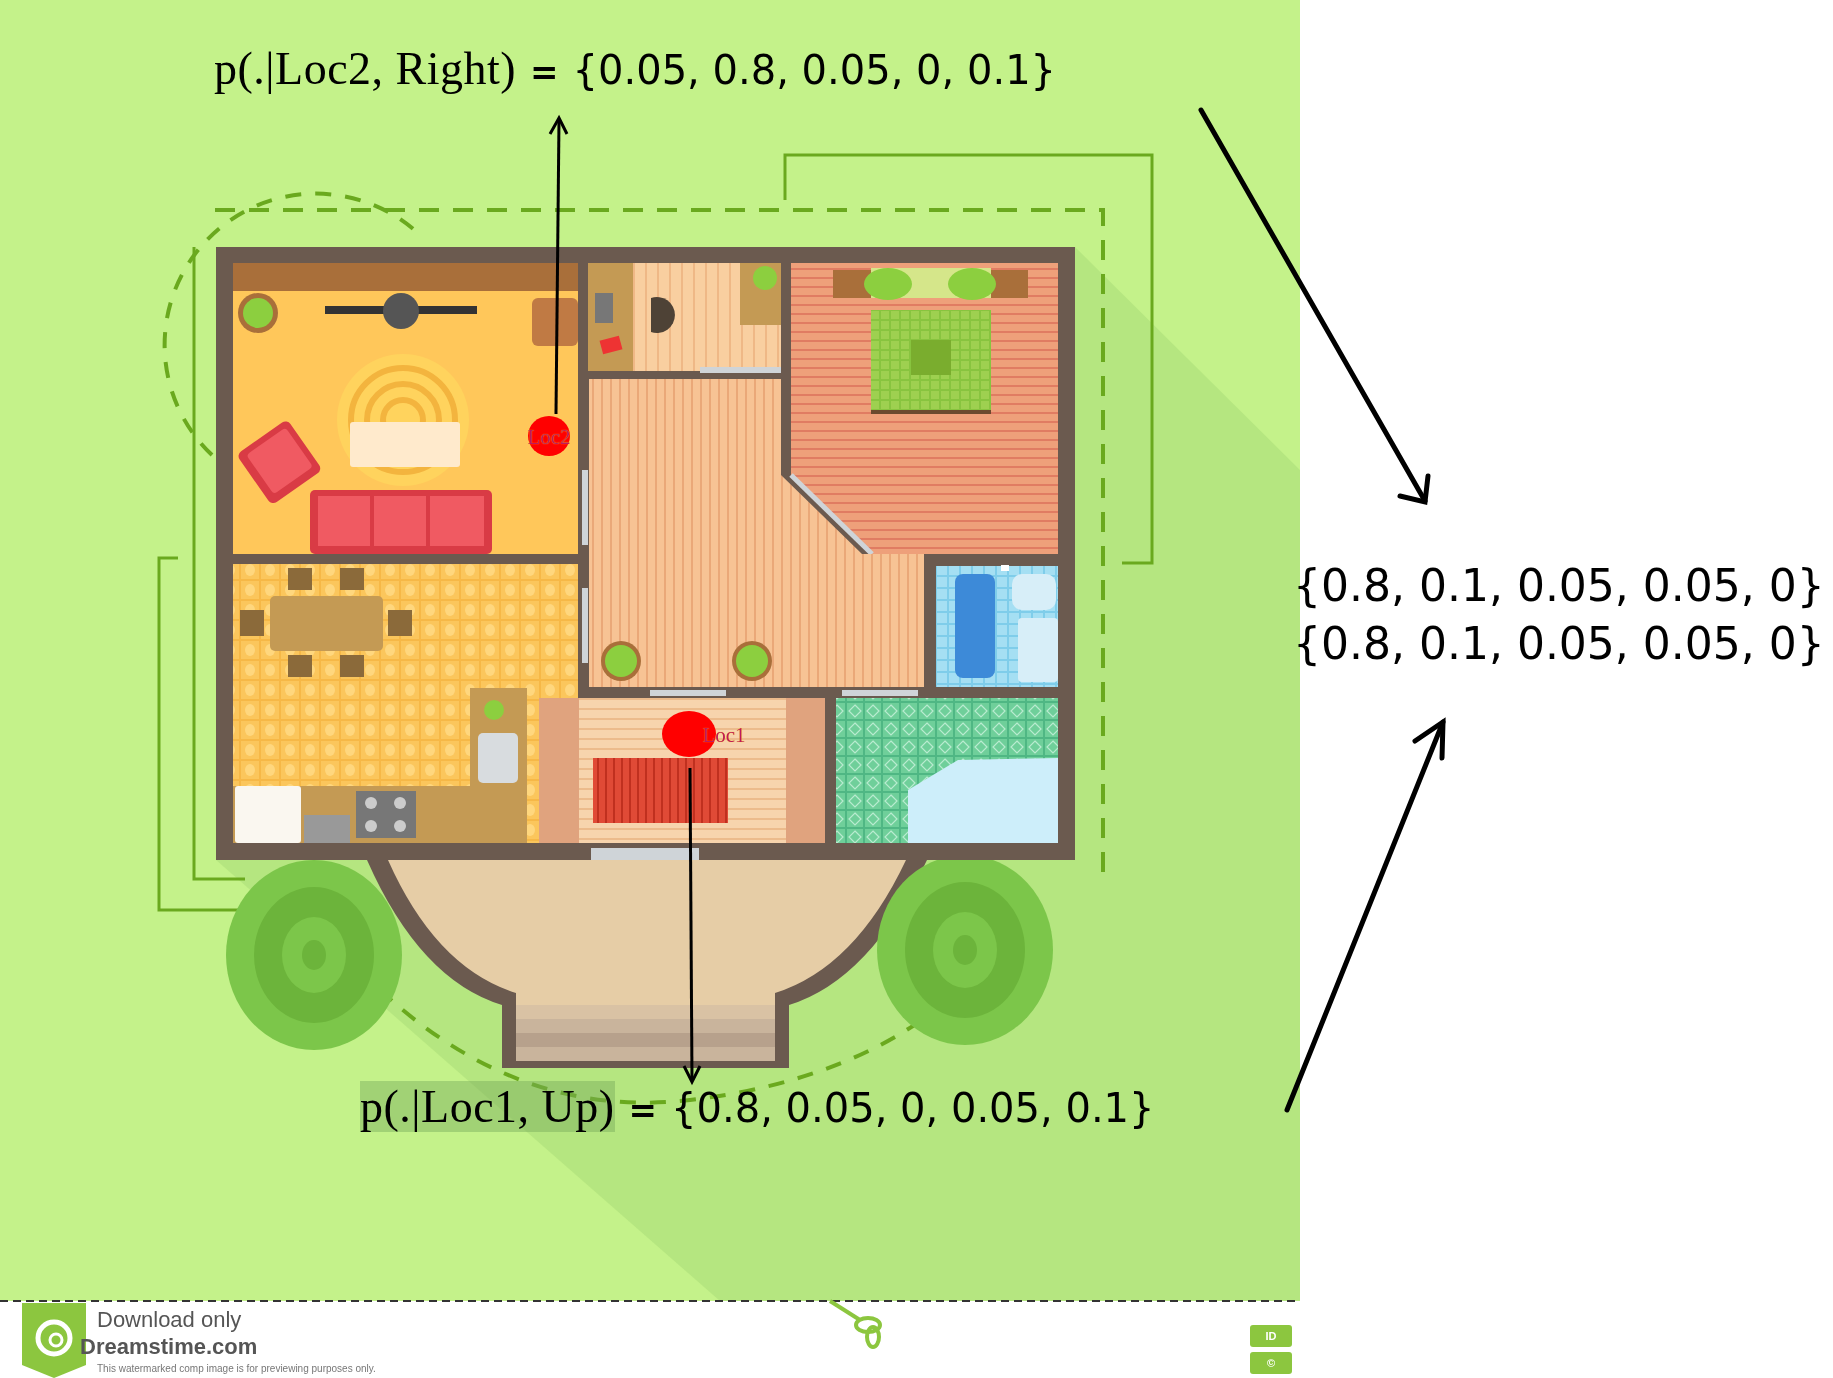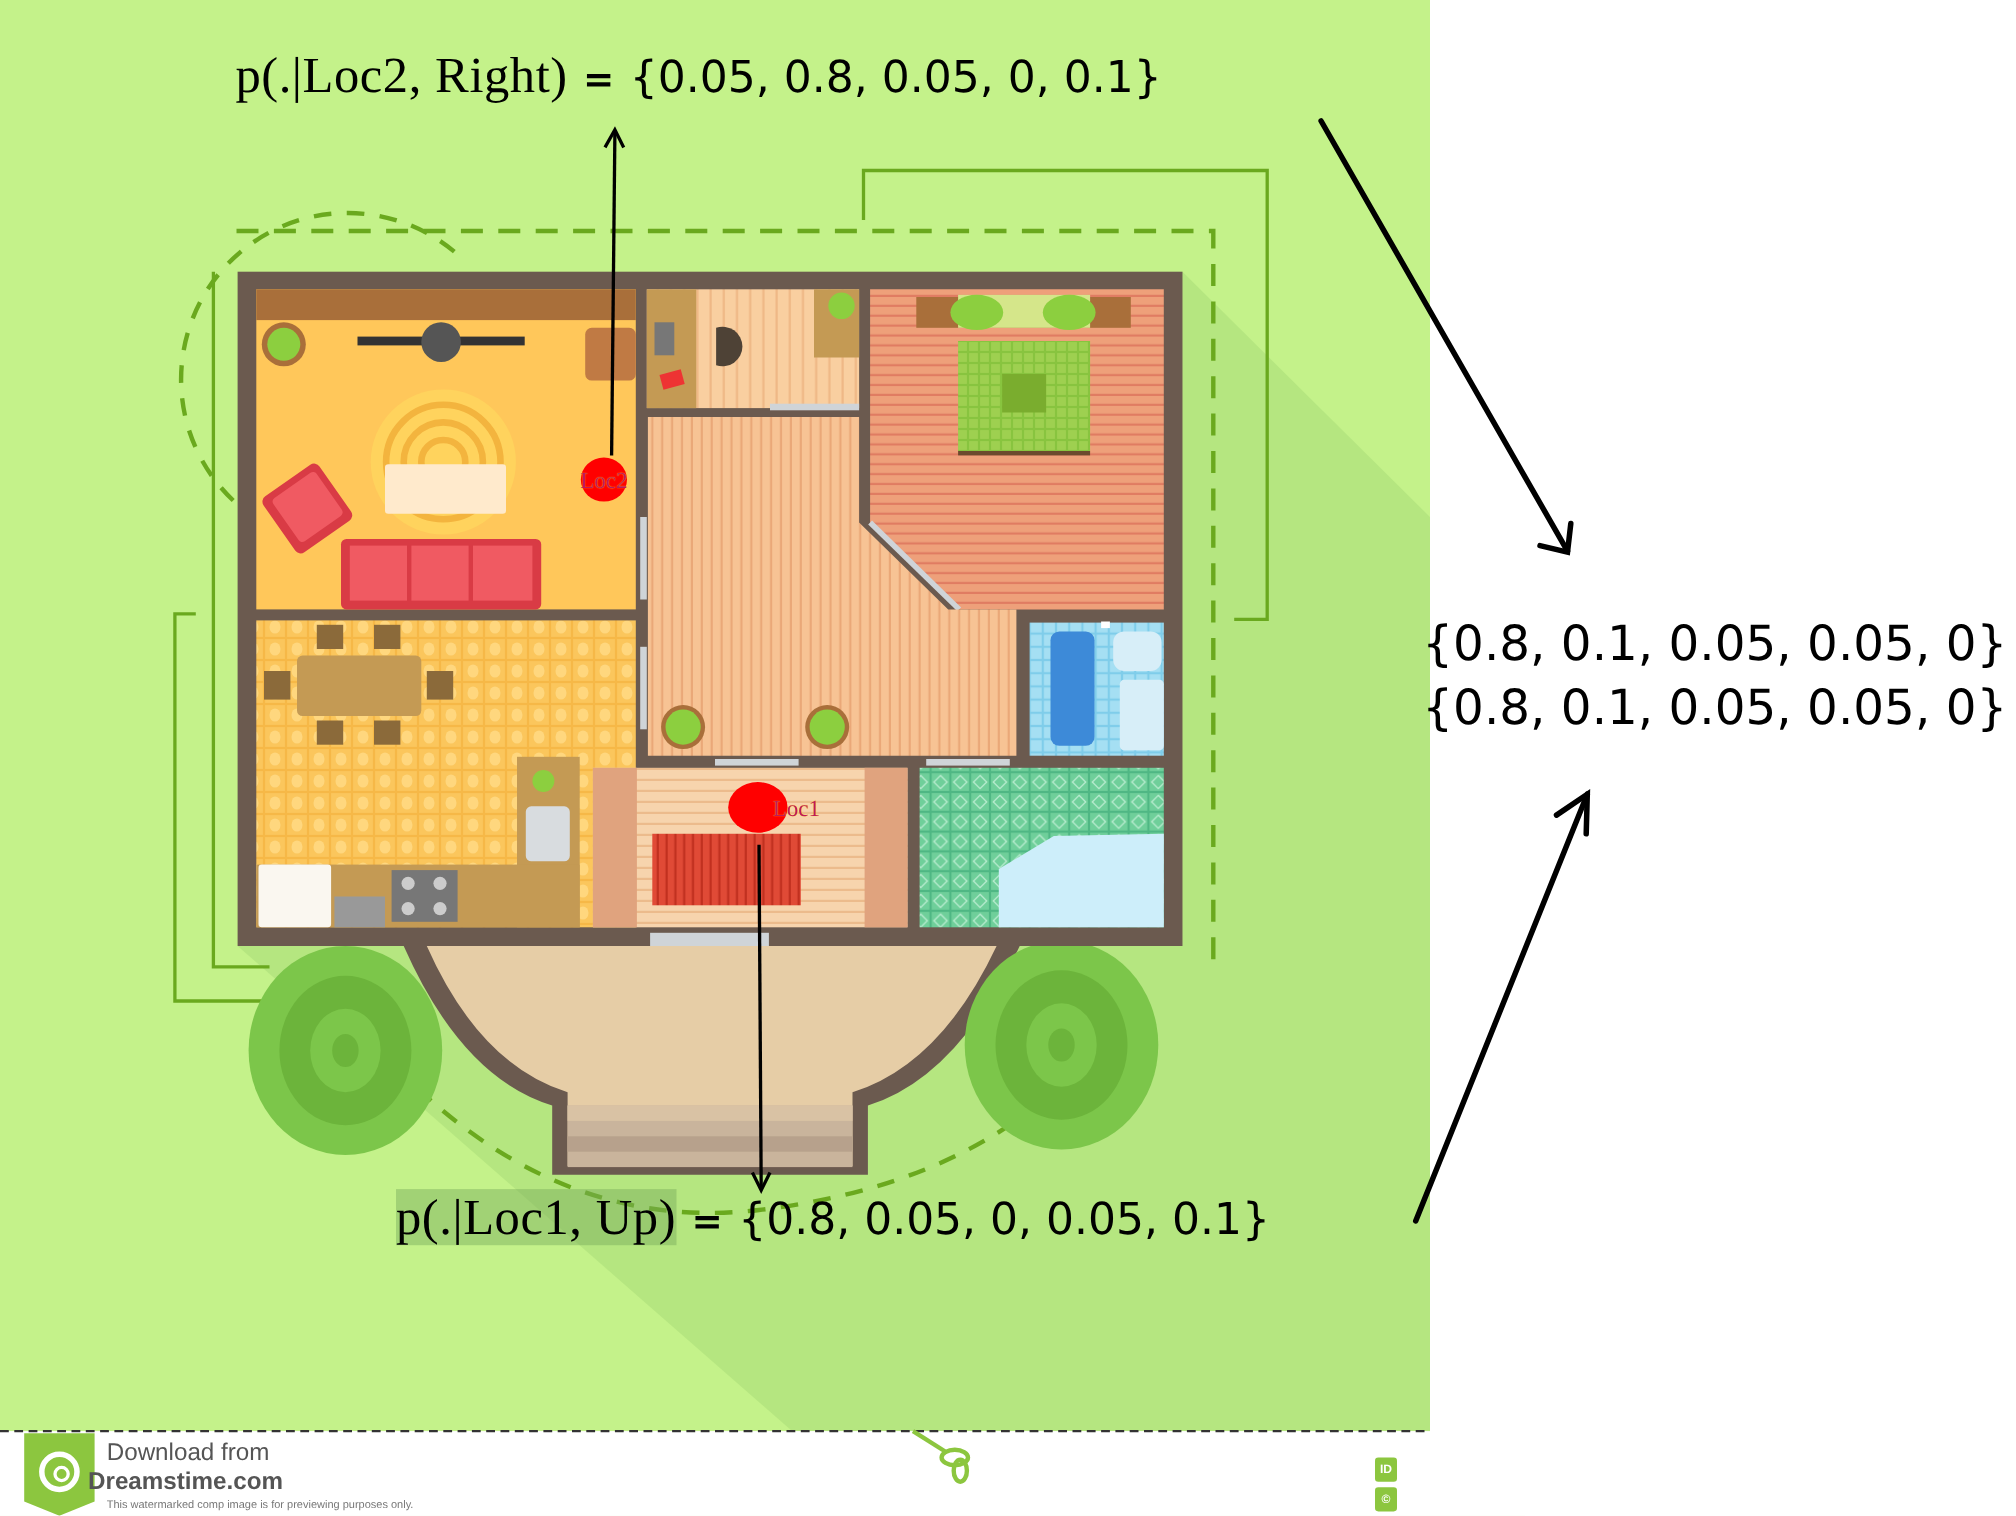--- a/index.html
+++ b/index.html
@@ -13,21 +13,21 @@
   #formula-top { left: 214px; top: 42px; }
   #formula-bottom { left: 360px; top: 1080px; }
   #formula-bottom .hl { background: rgba(120,170,90,0.45); }
   #right-line-1 { left: 1293px; top: 560px; }
   #right-line-2 { left: 1293px; top: 618px; }
   .loc-label { position: absolute; font-family: "Liberation Serif", serif; font-size: 21px; color: #be185d; text-shadow: 0 0 1px #ffea00; transform: translate(-50%, -50%); }
   #footer { position: absolute; left: 0; top: 1301px; width: 1300px; height: 77px; }
   #footer-download { position: absolute; left: 97px; top: 6px; font-size: 22px; color: #555; }
   #footer-brand { position: absolute; left: 80px; top: 33px; font-size: 22px; font-weight: bold; color: #555; }
   #footer-note { position: absolute; left: 97px; top: 62px; font-size: 10px; color: #777; }
-  .badge-sq { position: absolute; width: 20px; height: 22px; background: #8cc63f; border-radius: 3px; color: #fff; font-size: 11px; font-weight: bold; text-align: center; line-height: 22px; }
+  .badge-sq { position: absolute; width: 42px; height: 22px; background: #8cc63f; border-radius: 3px; color: #fff; font-size: 11px; font-weight: bold; text-align: center; line-height: 22px; }
 </style>
 </head>
 <body>
 
 <svg id="scene" width="1833" height="1378" viewBox="0 0 1833 1378" xmlns="http://www.w3.org/2000/svg">
   <defs>
     <pattern id="hstripe" width="10" height="9" patternUnits="userSpaceOnUse">
       <rect width="10" height="9" fill="#eea07a"></rect>
       <rect y="7" width="10" height="2" fill="#e07c62"></rect>
     </pattern>
@@ -239,18 +239,18 @@
 </div>
 
 <div class="formula" id="formula-bottom">
   <span class="formula-serif hl">p(.|Loc1, Up)</span><span class="eq">=</span><span class="vals">{0.8, 0.05, 0, 0.05, 0.1}</span>
 </div>
 
 <div class="formula formula-sans" id="right-line-1">{0.8, 0.1, 0.05, 0.05, 0}</div>
 <div class="formula formula-sans" id="right-line-2">{0.8, 0.1, 0.05, 0.05, 0}</div>
 
 <div id="footer">
-  <div id="footer-download">Download from</div>
+  <div id="footer-download">Download only</div>
   <div id="footer-brand">Dreamstime.com</div>
   <div id="footer-note">This watermarked comp image is for previewing purposes only.</div>
   <div class="badge-sq" style="left:1250px; top:24px;">ID</div>
   <div class="badge-sq" style="left:1250px; top:51px;">©</div>
 </div>
 
 </body></html>

